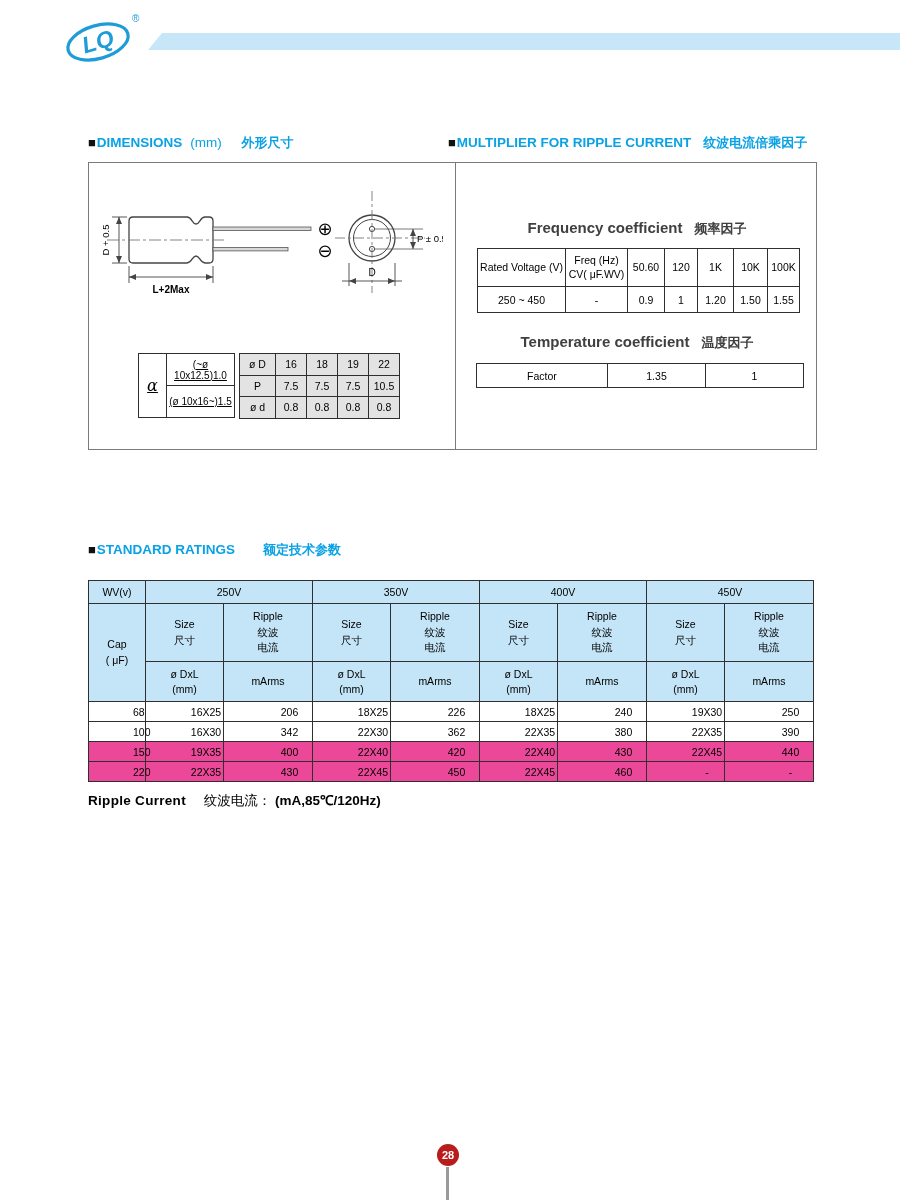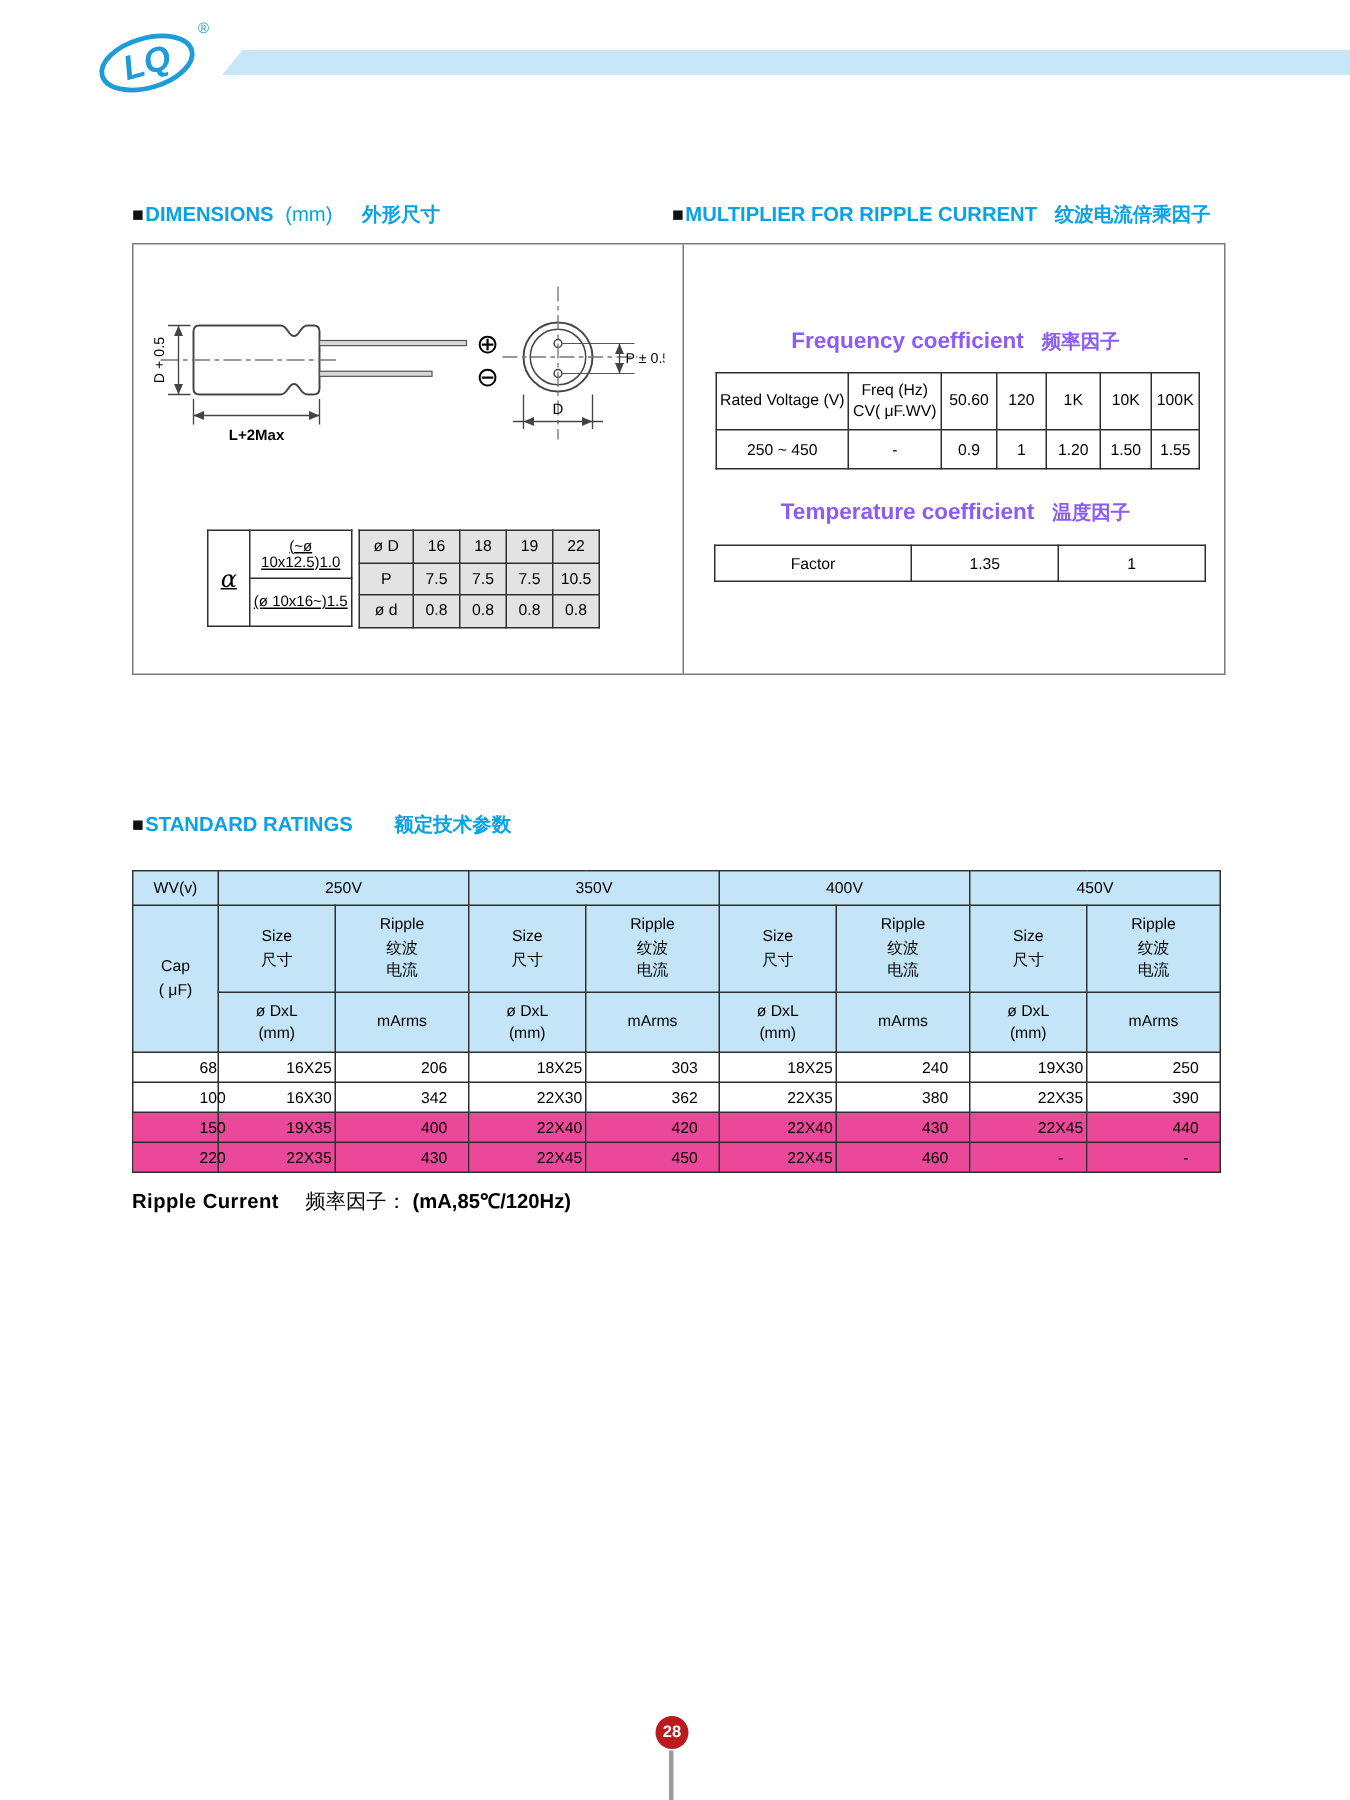--- a/index.html
+++ b/index.html
@@ -26,21 +26,21 @@
   td { border:1px solid #2f2f2f; text-align:center; vertical-align:middle; font-size:11px; padding:0 1px; }
   .ml { white-space: pre-line; line-height:1.45; }
   
   .alpha { position:absolute; left:49px; top:190px; width:97px; }
   .alpha td { height:32px; font-size:10px;text-decoration:underline; }
   .alpha .sym { width:28px; font-size:16px; font-style:italic; font-family:"DejaVu Serif", serif; }
   .dims { position:absolute; left:150px; top:190px; width:161px; }
   .dims td { height:21.6px; background:#e3e3e3; font-size:10.5px; }
   .dims .lbl { width:36px; }
   
-  .coef-title { position:absolute; left:367px; width:362px; text-align:center; color:#8b5cf6; font-weight:bold; font-size:15px; white-space:nowrap; }
+  .coef-title { position:absolute; left:367px; width:362px; text-align:center; color:#404040; font-weight:bold; font-size:15px; white-space:nowrap; }
   .coef-title .cn { font-size:13px; margin-left:12px; }
   .freq { position:absolute; left:388px; top:85px; width:322px; }
   .freq td { font-size:10.5px; }
   .freq tr.h td { height:38px; line-height:1.25; }
   .freq tr.d td { height:26px; }
   .temp { position:absolute; left:387px; top:200px; width:327px; }
   .temp td { height:24px; font-size:10.5px; }
   
   .ratings { position:absolute; left:88px; top:580px; width:725px; }
   .ratings td { font-size:10.5px; }
@@ -292,21 +292,21 @@
       <td>mArms</td>
       <td class="ml">ø DxL
 (mm)</td>
       <td>mArms</td>
     </tr>
     <tr class="data">
       <td>68</td>
       <td>16X25</td>
       <td>206</td>
       <td>18X25</td>
-      <td>303</td>
+      <td>226</td>
       <td>18X25</td>
       <td>240</td>
       <td>19X30</td>
       <td>250</td>
     </tr>
     <tr class="data">
       <td>100</td>
       <td>16X30</td>
       <td>342</td>
       <td>22X30</td>
@@ -336,20 +336,20 @@
       <td>22X45</td>
       <td>460</td>
       <td>-</td>
       <td>-</td>
     </tr>
   </tbody>
     </table>
 
   <div class="note">
     <span class="en">Ripple Current</span>
-    <span class="cn2">频率因子：</span>
+    <span class="cn2">纹波电流：</span>
     <span class="cond">(mA,85℃/120Hz)</span>
   </div>
 
   <div class="page-num">28</div>
   <div class="footer-line"></div>
 
 </div>
 
 </body></html>

